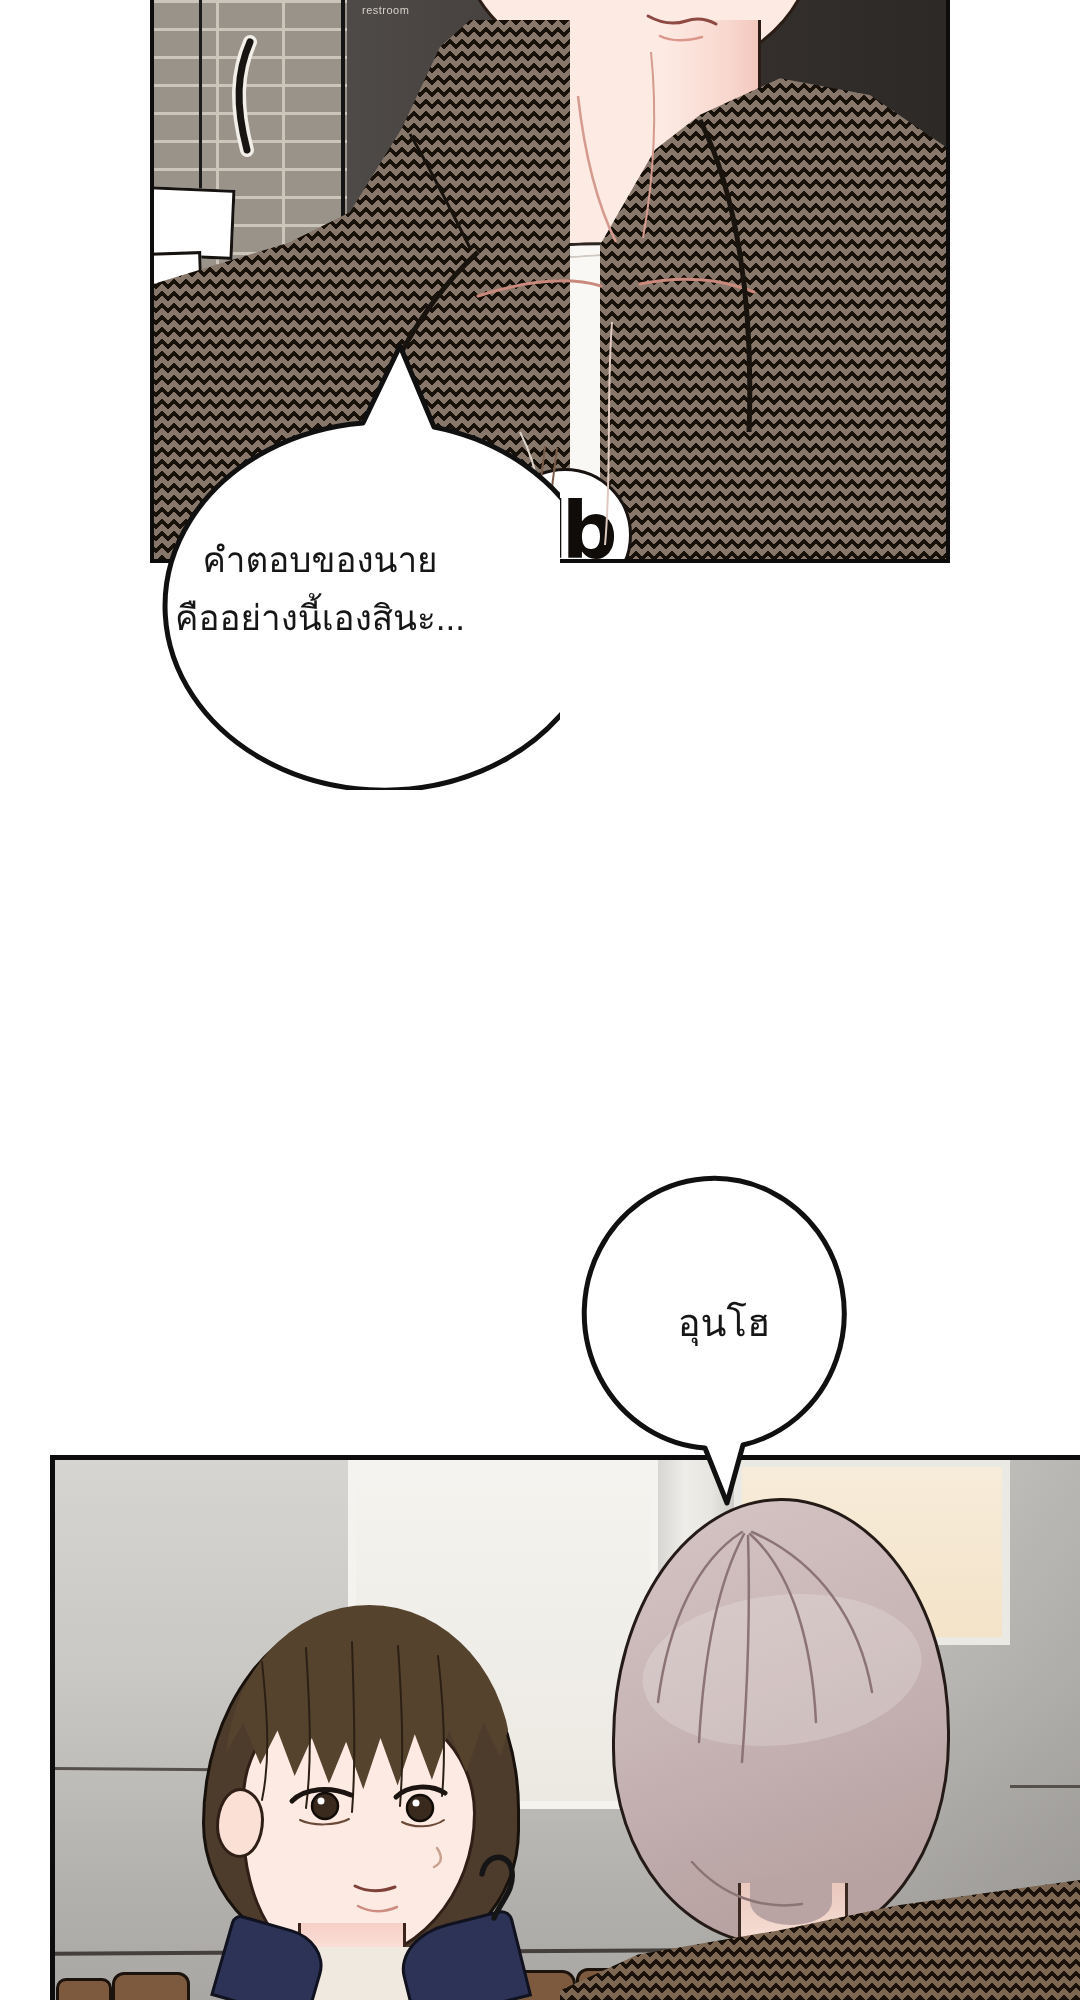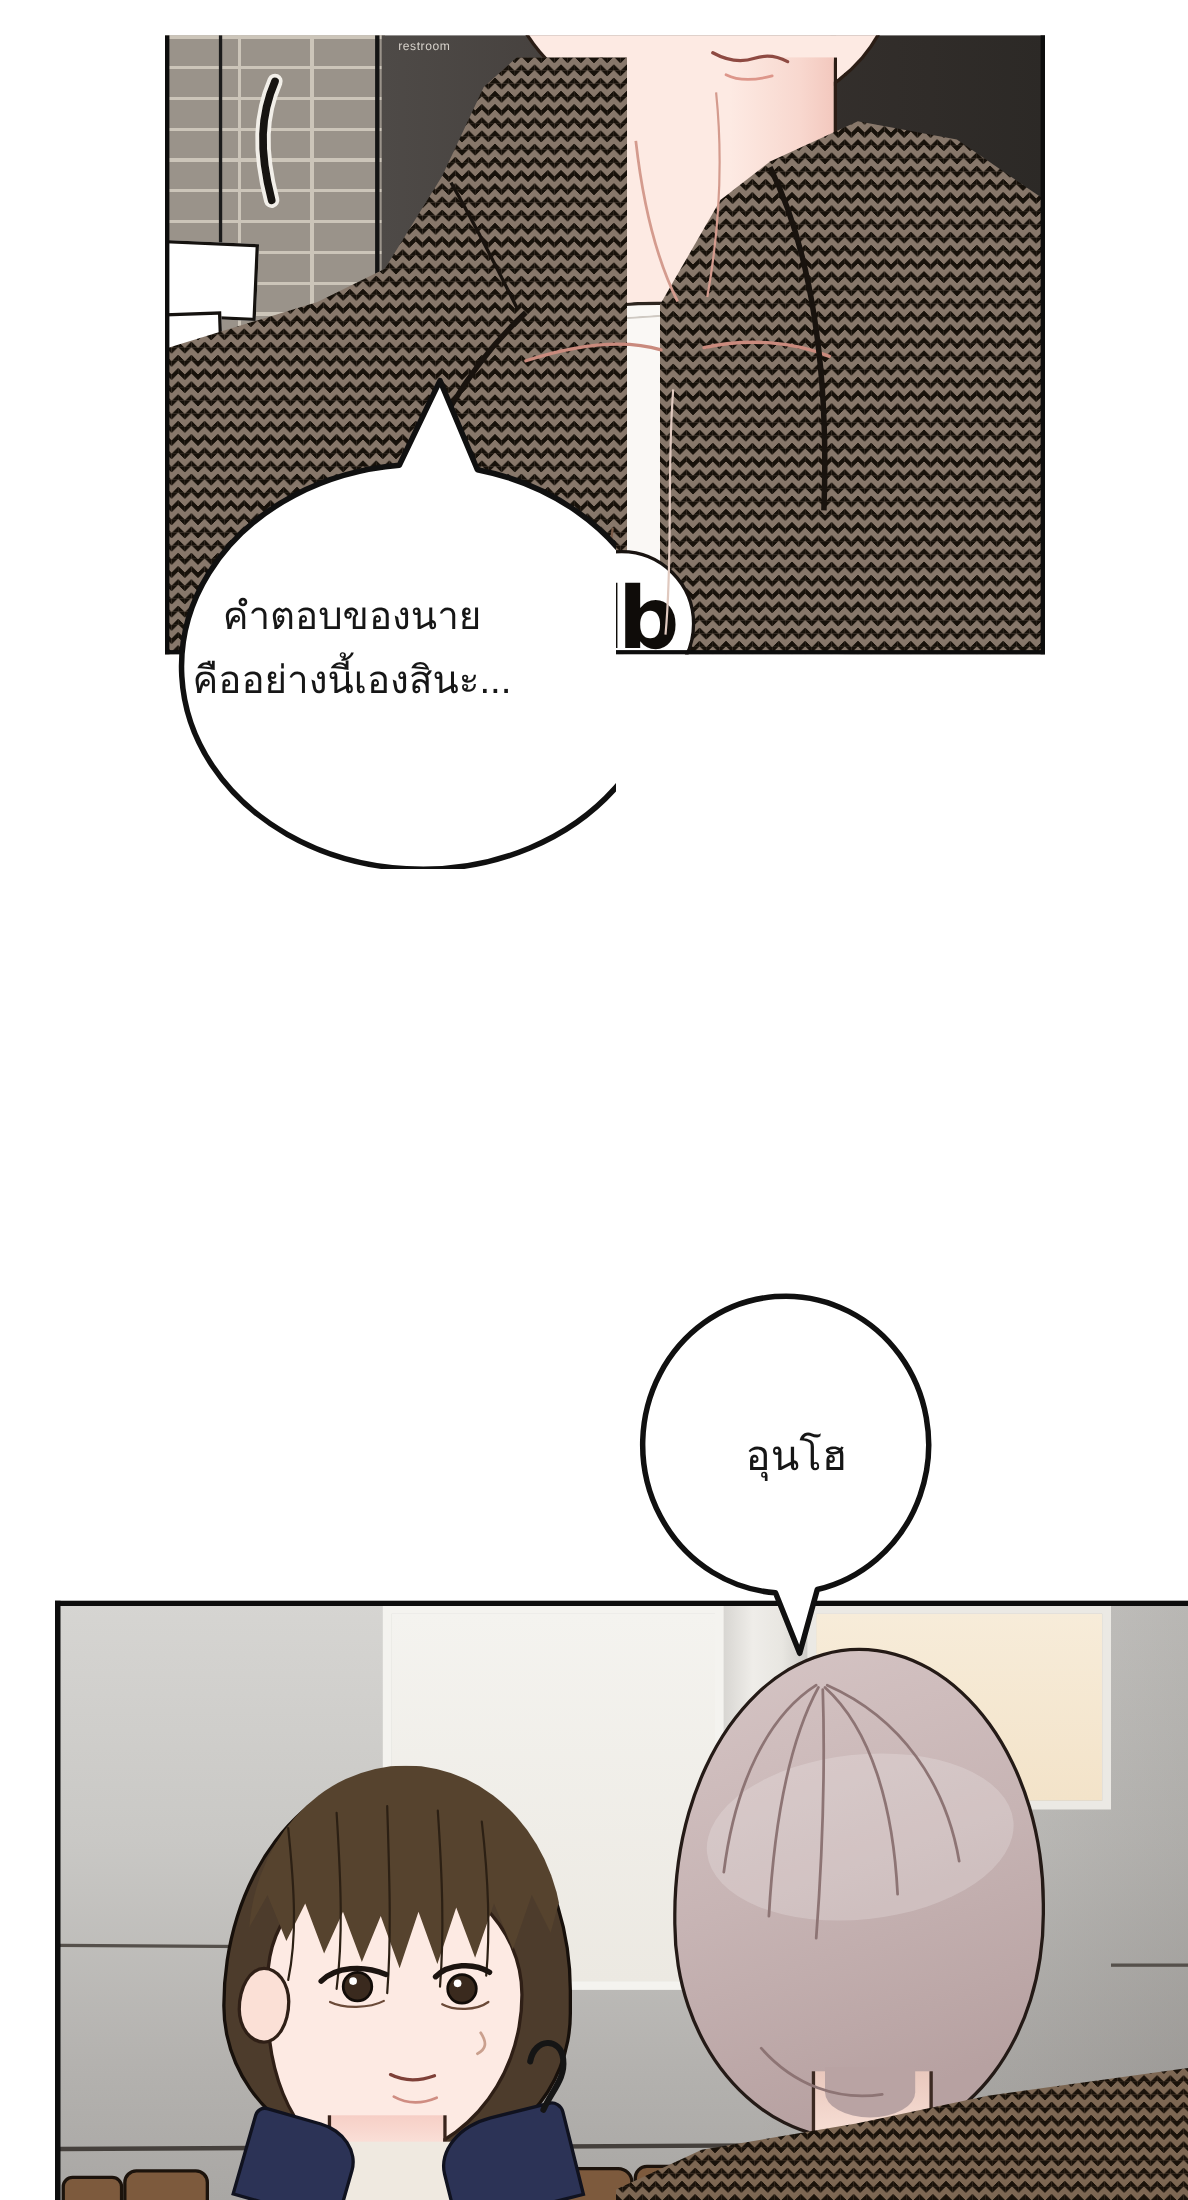--- a/index.html
+++ b/index.html
@@ -22,21 +22,21 @@
       repeating-linear-gradient(to right,#ccc5b9 0 3px,rgba(0,0,0,0) 3px 66px);}
   .outline-up{filter:drop-shadow(0 -4px 0 #16100b) drop-shadow(-3px 0 0 #16100b);}
   .bubble-text{fill:#161616;font-family:"Liberation Sans","DejaVu Sans",sans-serif;font-weight:500;}
   svg{display:block;}
 </style>
 </head>
 <body>
 
 <div id="page">
 
-  <div class="panel" style="left:150px;top:0;width:800px;height:563px;margin-top:32px;">
+  <div class="panel" style="left:150px;top:0;width:800px;height:563px;">
 
     <div class="a bricks" style="left:0;top:0;width:200px;height:563px;"></div>
 
     <div class="a" style="left:197px;top:0;width:603px;height:563px;
          background:linear-gradient(90deg,#4e4a47 0%,#45403d 30%,#35302d 60%,#2c2926 100%);"></div>
 
     <div class="a" style="left:49px;top:0;width:3px;height:195px;background:#1b1b1b;"></div>
     <div class="a" style="left:191px;top:0;width:4px;height:232px;background:#141414;"></div>
 
     <div class="a" style="left:605px;top:0;width:5px;height:140px;background:#6b6661;"></div>

